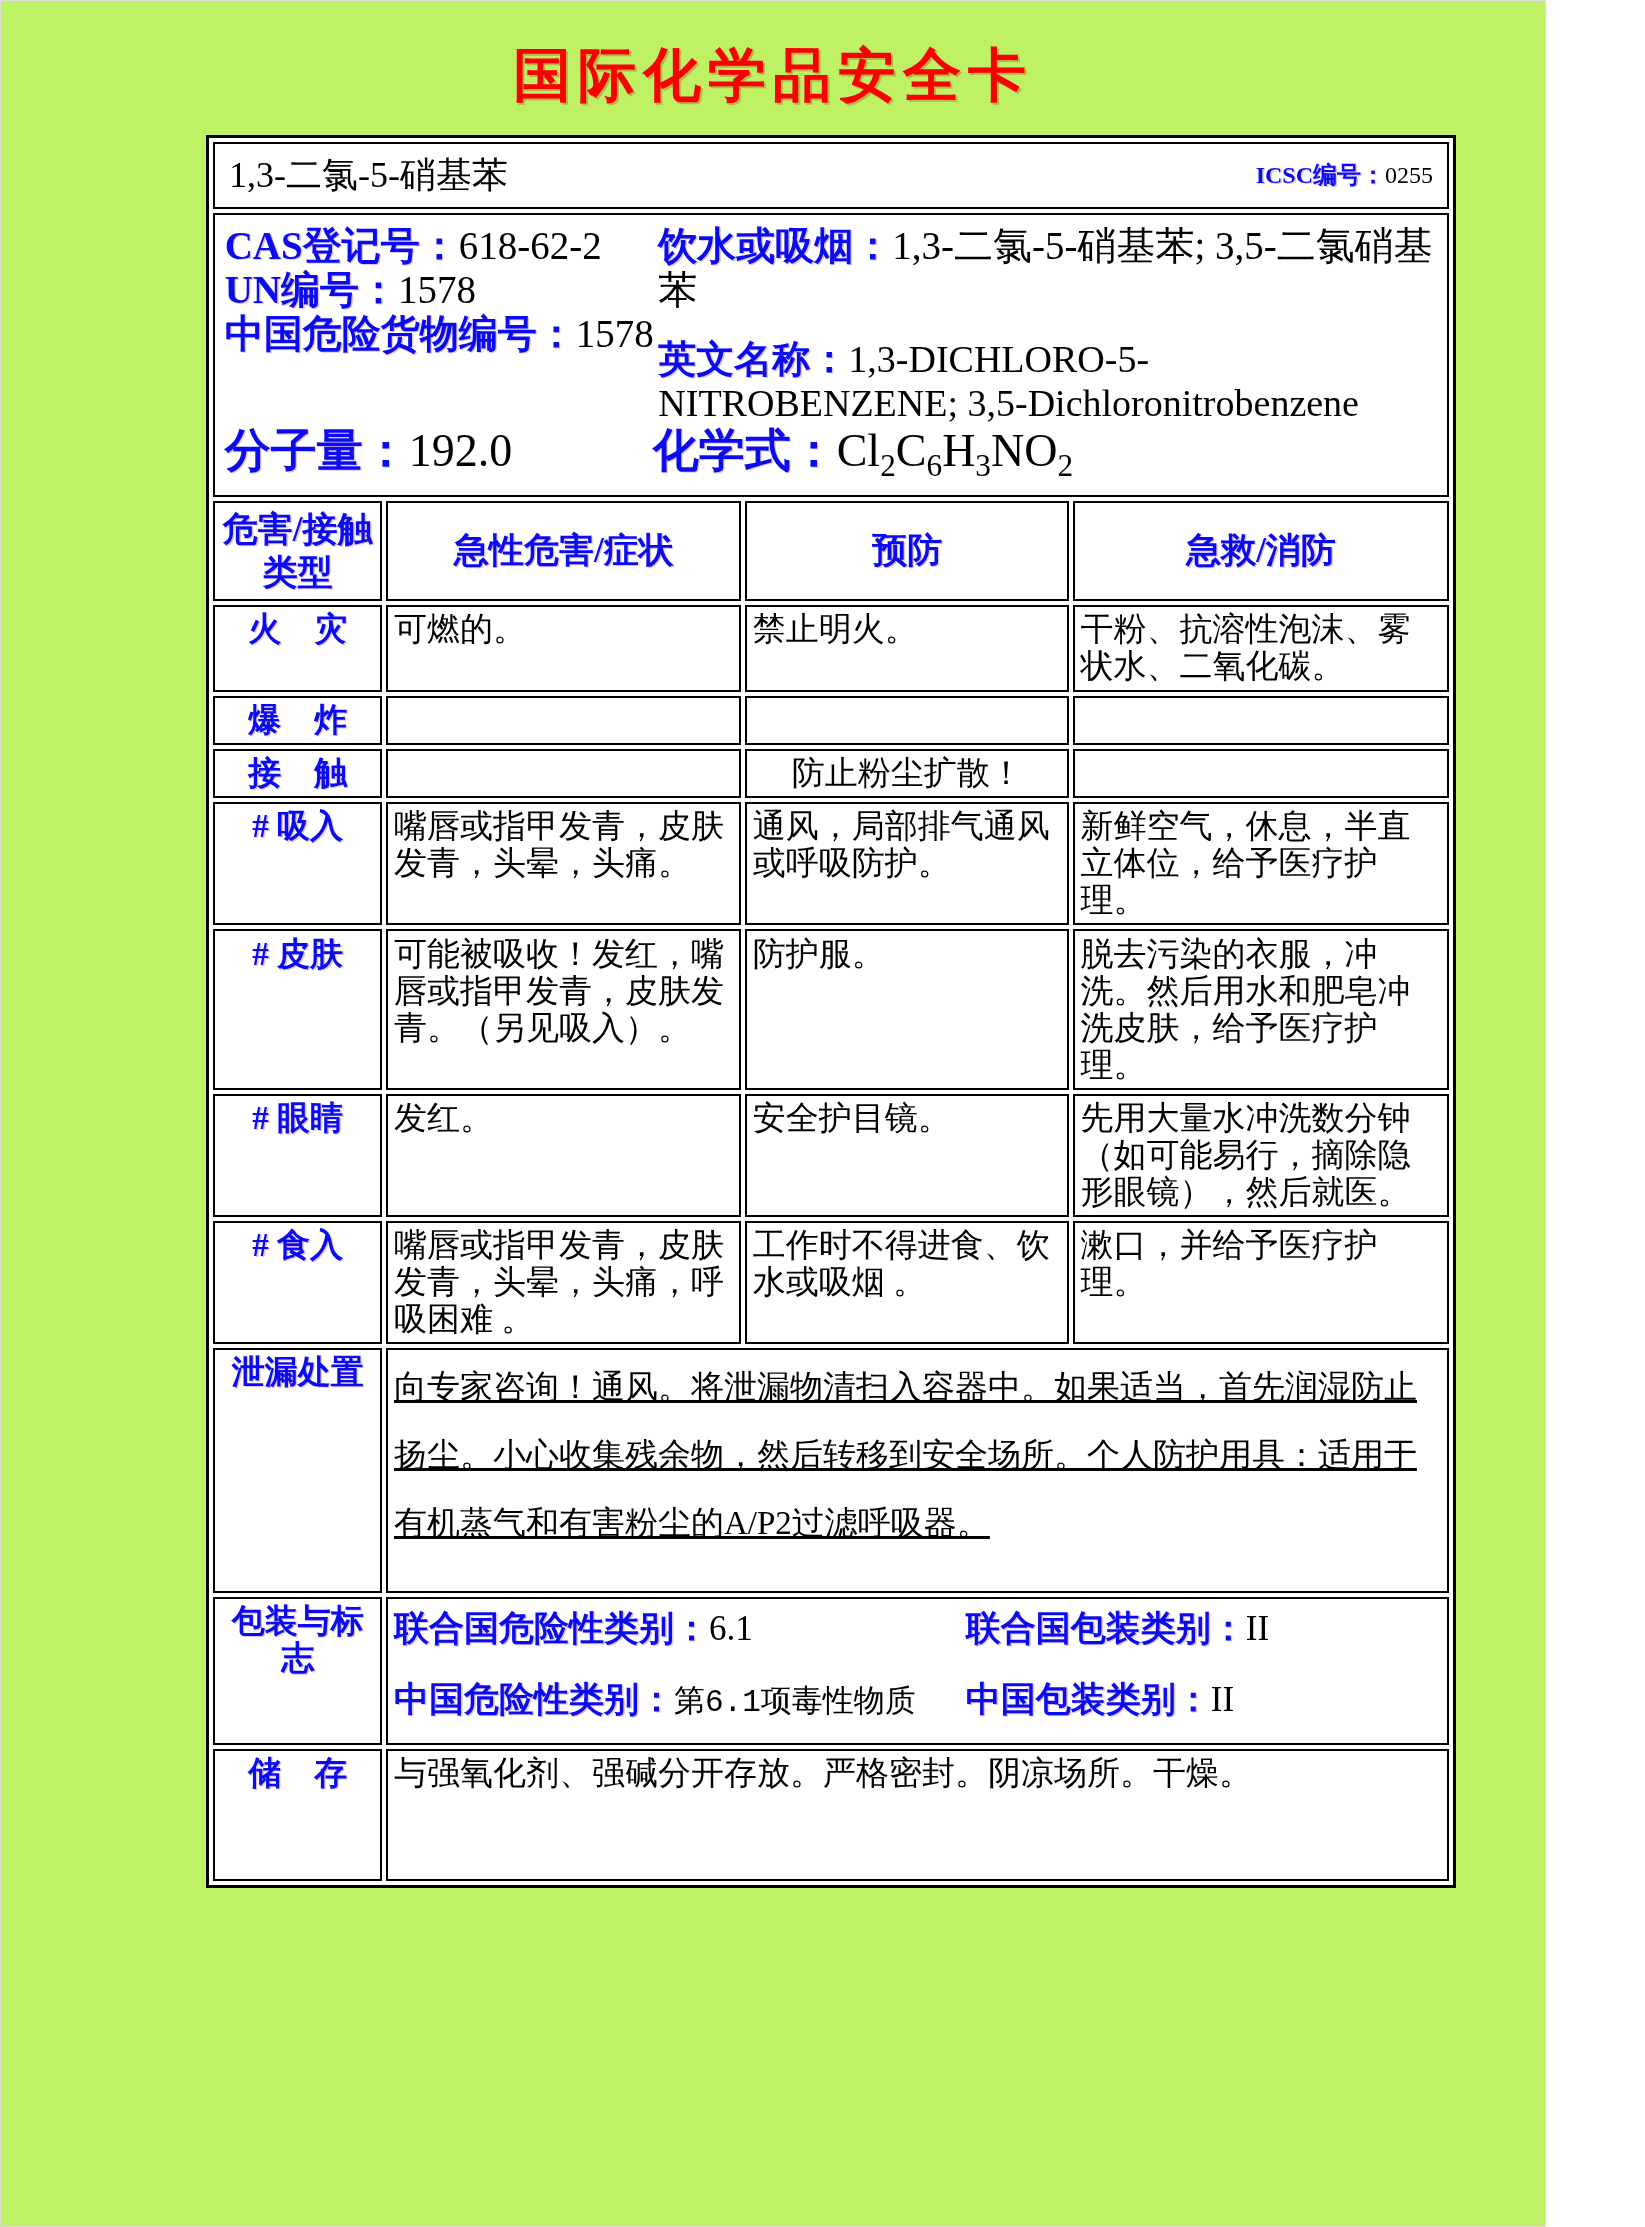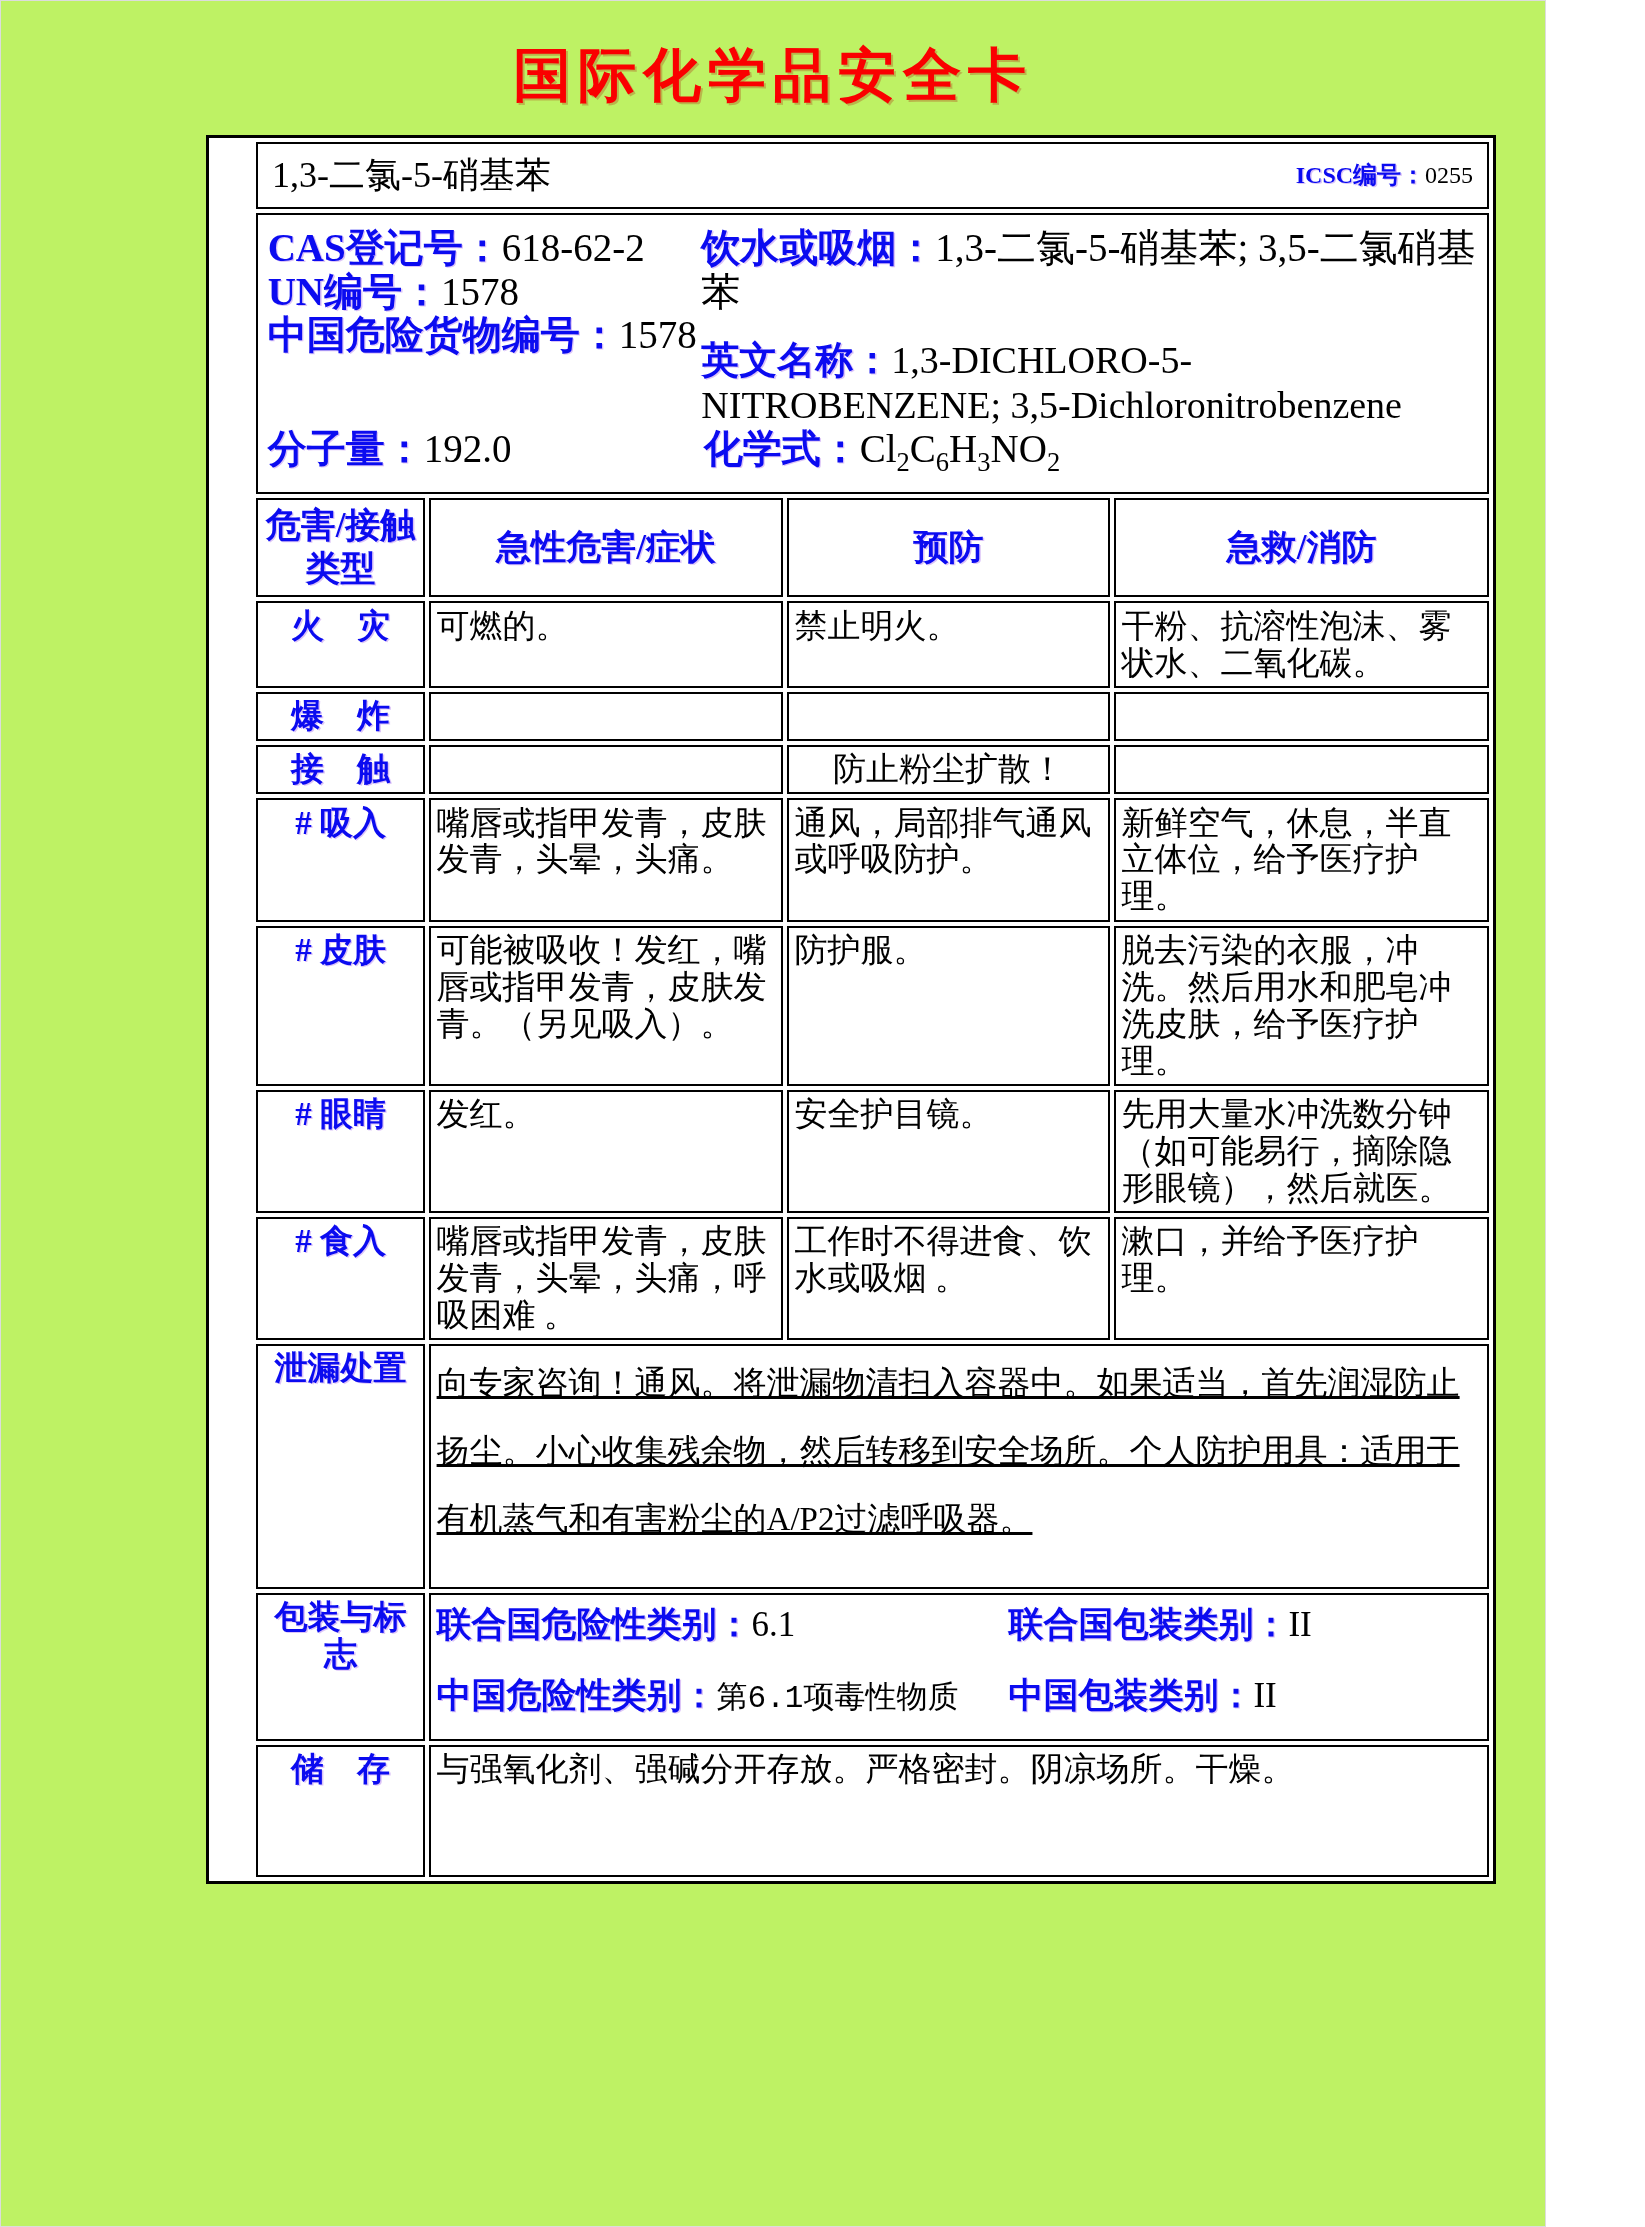--- a/index.html
+++ b/index.html
@@ -30,21 +30,20 @@
     font-family:"Liberation Sans","DejaVu Sans",sans-serif;
   }
   table.card{
     margin:19.5px 0 0 205px;
     width:1250px;
     table-layout:fixed;
     border-collapse:separate;
     border-spacing:4.2px;
     border:3.5px solid #000;
     background:#fff;
-    padding-left:43px;
   }
   table.card td{
     border:2.8px solid #000;
     vertical-align:top;
     font-size:33px;
     line-height:1.12;
     padding:4.2px 5.6px;
     overflow:hidden;
     background:#fff;
   }
@@ -58,21 +57,21 @@
   .name-flex .icsc{font-size:24px;}
 
   
   tr.r-ident td{height:281px;padding:9.7px 9.7px 12.5px 9.7px;}
   .ident-wrap{display:flex;flex-direction:column;justify-content:center;height:100%;}
   .ident-grid{display:grid;grid-template-columns:428px 1fr;column-gap:5.6px;}
   .ident-left div{font-size:39px;line-height:1.12;white-space:nowrap;}
   .ident-right{font-size:39px;}
   .zh-line{margin-bottom:25px;}
   .en-line{line-height:1.16;font-size:38px;}
-  .mw-grid{display:grid;grid-template-columns:428px 1fr;column-gap:8px;font-size:39px;}
+  .mw-grid{display:grid;grid-template-columns:428px 1fr;column-gap:0;font-size:46px;}
   .mw-grid sub{font-size:0.68em;}
 
   
   tr.r-head td{
     height:96px;vertical-align:middle;text-align:center;
     font-size:35px;font-weight:bold;color:var(--blue);
     white-space:pre-line;line-height:1.25;
     text-shadow:1.4px 1.4px 0 rgba(140,60,230,0.30);
   }
 

